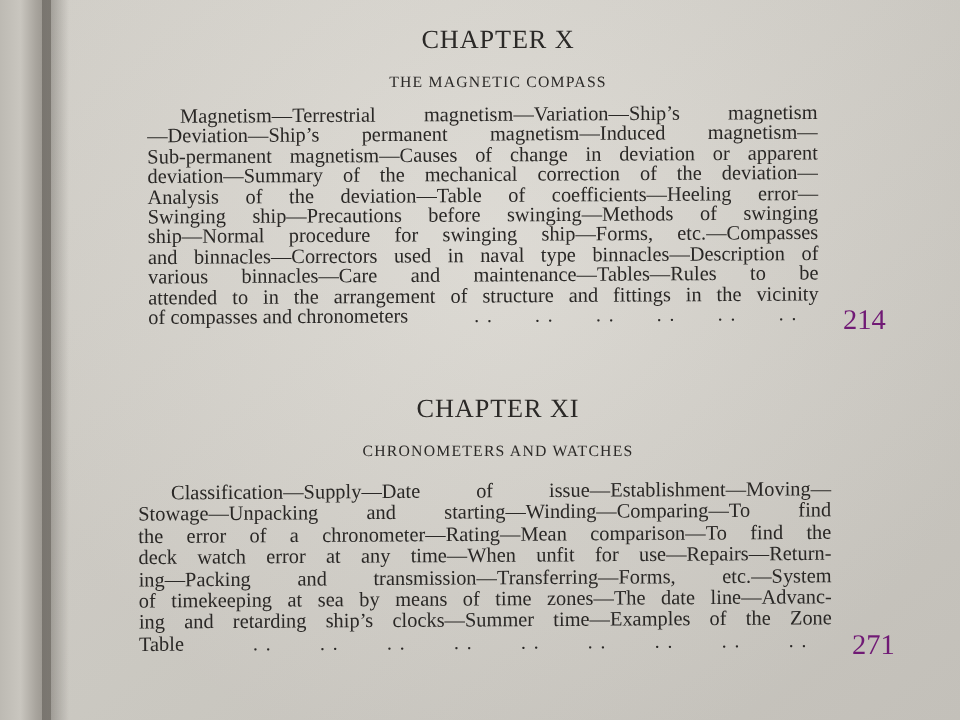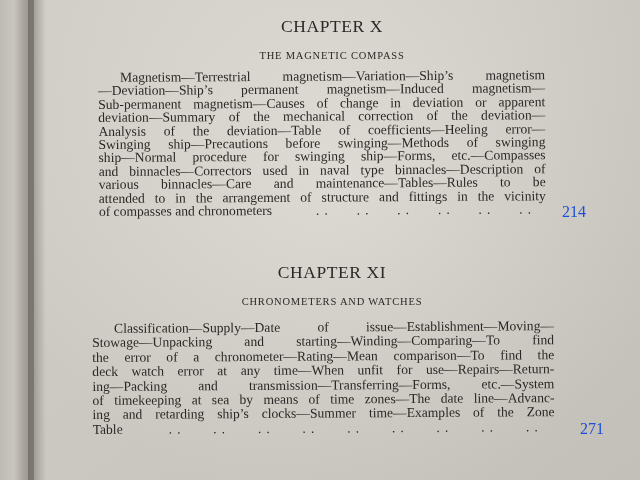--- a/index.html
+++ b/index.html
@@ -90,22 +90,22 @@
       justify-content: space-around;
       padding-left: 30px;
       letter-spacing: 1px;
       font-size: 13px;
     }
     .leader-dots span {
       display: inline-block;
     }
     .page-number {
       position: absolute;
-      font-size: 16px;
-      color: #1d4ed8;
+      font-size: 19px;
+      color: #701a75;
       font-family: Liberation Serif, serif;
     }
   </style>
 </head>
 <body>
 
 <div class="gutter"></div>
 <div class="page"></div>
 <div class="gutter-shadow"></div>
 <div class="page-vignette"></div>
@@ -157,13 +157,13 @@
       <span>. .</span>
       <span>. .</span>
       <span>. .</span>
       <span>. .</span>
       <span>. .</span>
       <span>. .</span>
       <span>. .</span>
     </span>
   </span>
 </div>
-<div class="page-number" style="left:580px; top:420px;">271</div>
+<div class="page-number" style="left:568px; top:420px;">271</div>
 
 </body></html>

